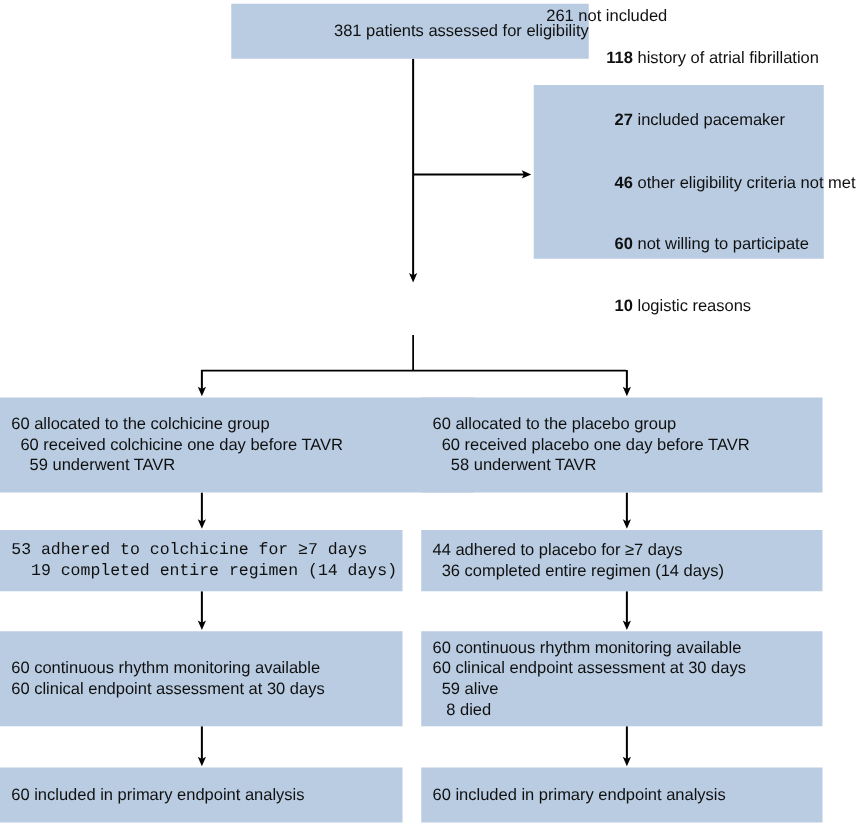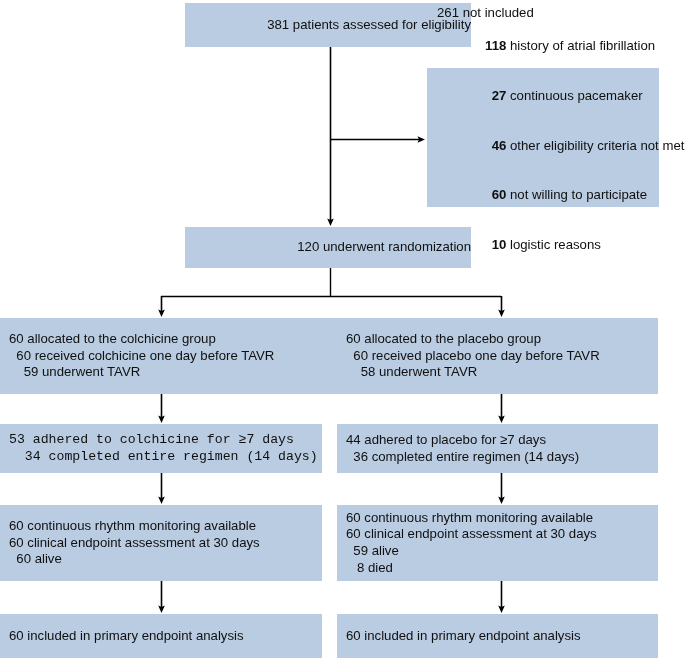--- a/index.html
+++ b/index.html
@@ -103,75 +103,69 @@
     </div>
   </div>
 
   <div class="box" style="left:427px; top:68px; width:232px; height:139px;">
     <div class="box-lines" style="padding-left:10px;">
       <span class="line">261 not included</span>
       <span class="num-line">
         <span style="display:inline-block;width:14px;"></span><span class="num" style="width:26px;">118</span><span> </span><span>history of atrial fibrillation</span>
       </span>
       <span class="num-line">
-        <span style="display:inline-block;width:14px;"></span><span class="num" style="width:26px;">27</span><span> </span><span>continuous pacemaker</span>
+        <span style="display:inline-block;width:14px;"></span><span class="num" style="width:26px;">27</span><span> </span><span>included pacemaker</span>
       </span>
       <span class="num-line">
         <span style="display:inline-block;width:14px;"></span><span class="num" style="width:26px;">46</span><span> </span><span>other eligibility criteria not met</span>
       </span>
       <span class="num-line">
         <span style="display:inline-block;width:14px;"></span><span class="num" style="width:26px;">60</span><span> </span><span>not willing to participate</span>
       </span>
       <span class="num-line">
         <span style="display:inline-block;width:14px;"></span><span class="num" style="width:26px;">10</span><span> </span><span>logistic reasons</span>
       </span>
     </div>
   </div>
 
-  <div class="box" style="left:185px; top:227px; width:286px; height:41px;">
-    <div class="box-lines">
-      <span class="line centered">120 underwent randomization</span>
-    </div>
-  </div>
 
   <div class="box" style="left:0px; top:318px; width:379px; height:76px;">
     <div class="box-lines" style="padding-left:9px;">
       <span class="line">60 allocated to the colchicine group</span>
       <span class="line">  60 received colchicine one day before TAVR</span>
       <span class="line">    59 underwent TAVR</span>
     </div>
   </div>
 
   <div class="box" style="left:337px; top:318px; width:321px; height:76px;padding-left:26px;">
     <div class="box-lines" style="padding-left:9px;">
       <span class="line">60 allocated to the placebo group</span>
       <span class="line">  60 received placebo one day before TAVR</span>
       <span class="line">    58 underwent TAVR</span>
     </div>
   </div>
 
   <div class="box" style="left:0px; top:424px; width:322px; height:49px;font-family:Liberation Mono, monospace;">
     <div class="box-lines" style="padding-left:9px;">
       <span class="line">53 adhered to colchicine for ≥7 days</span>
-      <span class="line">  34 completed entire regimen (14 days)</span>
+      <span class="line">  19 completed entire regimen (14 days)</span>
     </div>
   </div>
 
   <div class="box" style="left:337px; top:424px; width:321px; height:49px;">
     <div class="box-lines" style="padding-left:9px;">
       <span class="line">44 adhered to placebo for ≥7 days</span>
       <span class="line">  36 completed entire regimen (14 days)</span>
     </div>
   </div>
 
   <div class="box" style="left:0px; top:505px; width:322px; height:76px;">
     <div class="box-lines" style="padding-left:9px;">
       <span class="line">60 continuous rhythm monitoring available</span>
       <span class="line">60 clinical endpoint assessment at 30 days</span>
-      <span class="line">  60 alive</span>
     </div>
   </div>
 
   <div class="box" style="left:337px; top:505px; width:321px; height:76px;">
     <div class="box-lines" style="padding-left:9px;">
       <span class="line">60 continuous rhythm monitoring available</span>
       <span class="line">60 clinical endpoint assessment at 30 days</span>
       <span class="line">  59 alive</span>
       <span class="line">   8 died</span>
     </div>

